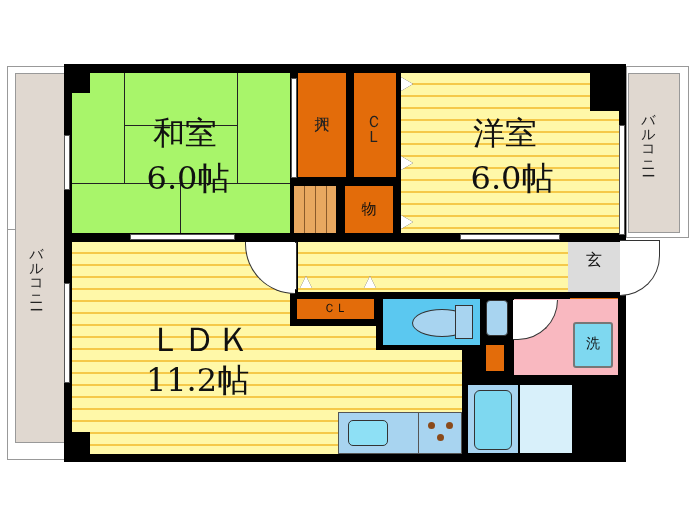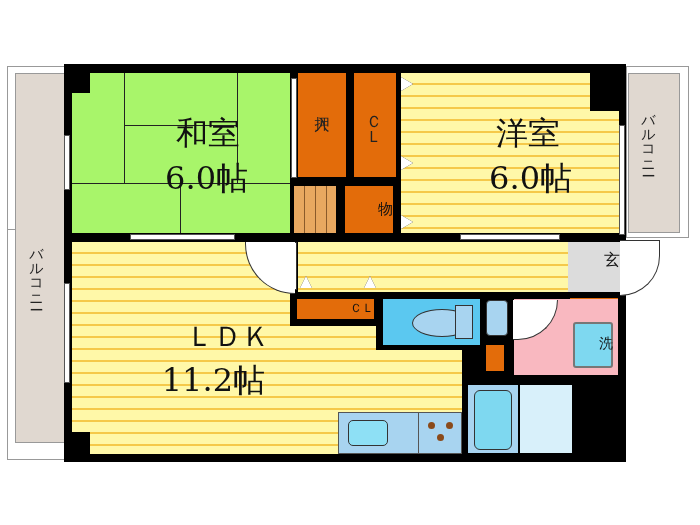--- a/index.html
+++ b/index.html
@@ -2,21 +2,21 @@
 <html><head>
 <meta charset="utf-8">
 <style>
 *{margin:0;padding:0;box-sizing:border-box;}
 body{width:700px;height:525px;background:#fff;position:relative;overflow:hidden;font-family:"DejaVu Serif",serif;}
 .a{position:absolute;}
 .wall{background:#000;}
 .stripe{background-color:#fff8a8;background-image:repeating-linear-gradient(to bottom,#fff8a8 0,#fff8a8 10px,#f5c94a 10px,#f5c94a 12px);}
 .tatami{background:#a8f56a;}
 .orange{background:#e36c0a;}
-.lbl{color:#111;text-align:right;line-height:1.05;}
+.lbl{color:#111;text-align:center;line-height:1.05;}
 .vert{writing-mode:vertical-rl;text-orientation:upright;color:#222;font-size:15px;}
 .win{background:#fff;border:1px solid #555;}
 .tri{width:0;height:0;border-top:7px solid transparent;border-bottom:7px solid transparent;border-left:12px solid #fff;filter:drop-shadow(0 0 0.5px #000);}
 .triu{width:0;height:0;border-left:6px solid transparent;border-right:6px solid transparent;border-bottom:12px solid #fff;filter:drop-shadow(0 0 0.5px #000);}
 </style>
 </head>
 <body>
 
 <div class="a" style="left:7px;top:66px;width:58px;height:164px;border:1px solid #999;background:#fff;"></div>
 <div class="a" style="left:15px;top:73px;width:50px;height:370px;background:#e0d8d0;border:1px solid #999;"></div>
@@ -73,21 +73,21 @@
 <div class="a" style="left:568px;top:242px;width:52px;height:50px;background:#dcdcdc;"></div>
 <div class="a lbl" style="left:568px;top:252px;width:52px;font-size:16px;">玄</div>
 <div class="a" style="left:620px;top:240px;width:40px;height:56px;border:1px solid #333;border-left:none;border-radius:0 0 40px 0;background:#fff;"></div>
 <div class="a orange" style="left:570px;top:298px;width:48px;height:10px;"></div>
 
 <div class="a stripe" style="left:72px;top:242px;width:218px;height:212px;"></div>
 <div class="a stripe" style="left:290px;top:326px;width:86px;height:128px;"></div>
 <div class="a stripe" style="left:376px;top:350px;width:86px;height:104px;"></div>
 <div class="a wall" style="left:72px;top:432px;width:18px;height:22px;"></div>
 <div class="a" style="left:245px;top:242px;width:50px;height:52px;border-left:1px solid #333;border-bottom:1px solid #333;border-radius:0 0 0 50px;background:#fff;"></div>
-<div class="a lbl" style="left:130px;top:322px;width:140px;font-size:28px;">ＬＤＫ</div>
+<div class="a lbl" style="left:130px;top:322px;width:140px;font-size:34px;">ＬＤＫ</div>
 <div class="a lbl" style="left:130px;top:364px;width:135px;font-size:32px;">11.2帖</div>
 
 <div class="a orange" style="left:297px;top:299px;width:77px;height:20px;"></div>
 <div class="a lbl" style="left:297px;top:302px;width:77px;font-size:12px;">ＣＬ</div>
 
 <div class="a" style="left:383px;top:299px;width:97px;height:46px;background:#5bc8f0;"></div>
 <div class="a" style="left:412px;top:309px;width:60px;height:28px;border:1px solid #333;border-radius:50%;background:#a8d4f0;"></div>
 <div class="a" style="left:455px;top:305px;width:18px;height:34px;border:1px solid #333;background:#a8d4f0;"></div>
 
 <div class="a" style="left:514px;top:299px;width:104px;height:76px;background:#f9b8c0;"></div>

